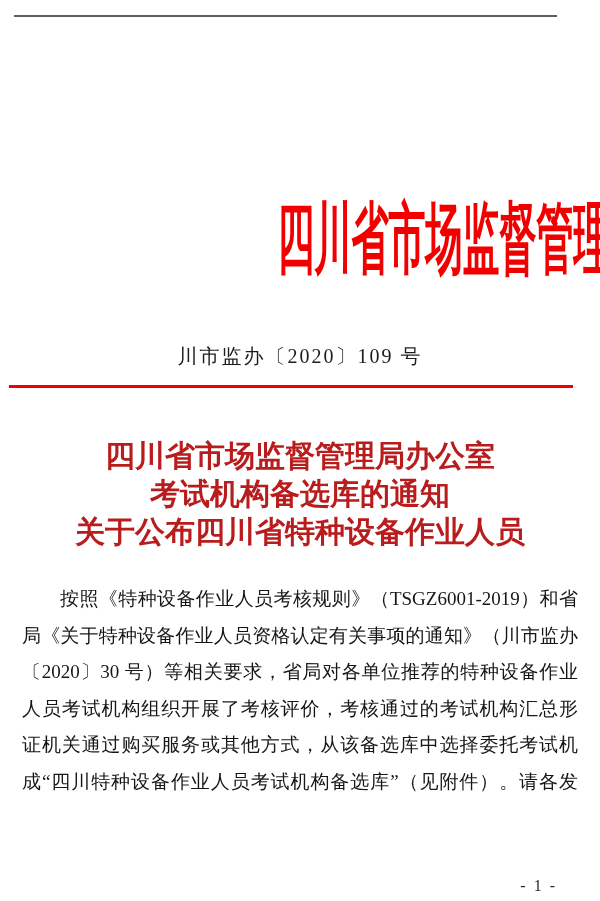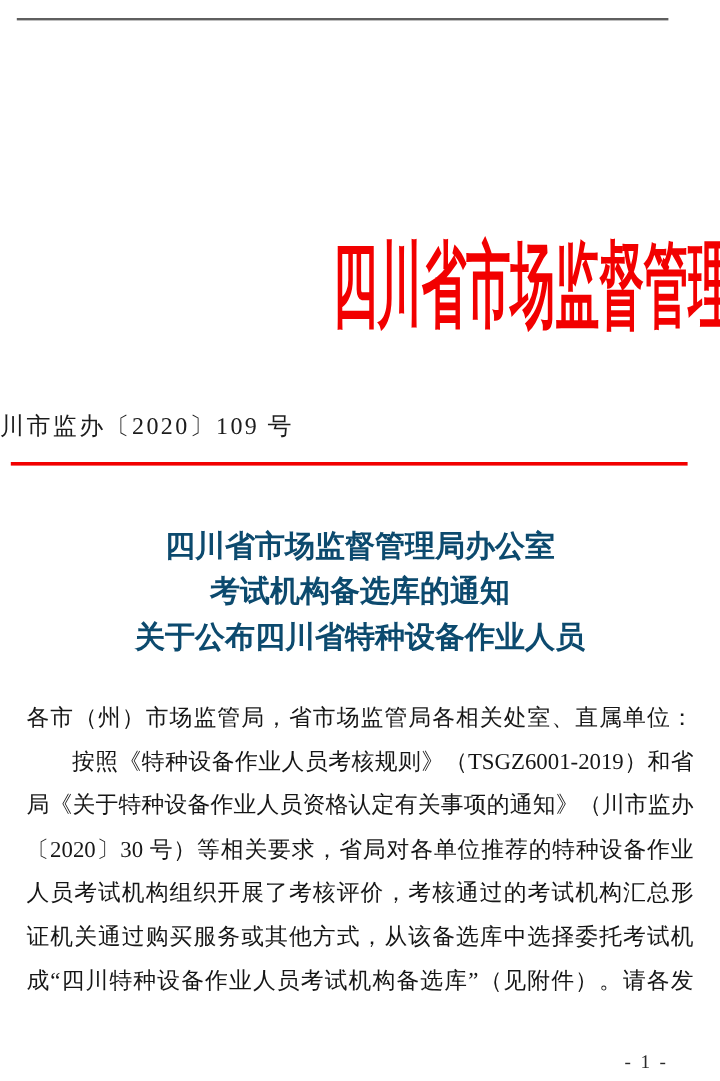--- a/index.html
+++ b/index.html
@@ -31,41 +31,41 @@
   }
   .red-header .rh-inner {
     display: inline-block;
     transform: scale(0.5, 1.05);
     transform-origin: 50% 50%;
   }
   .doc-number {
     position: absolute;
     top: 344px; left: 0;
     width: 600px;
-    text-align: left;
+    text-align: center;
     font-size: 20px;
     line-height: 24px;
     letter-spacing: 2px;
     color: #1c1c1c;
   }
   .red-rule {
     position: absolute;
     top: 385px; left: 9px;
     width: 564px; height: 3px;
     background: #f20000;
   }
   .notice-title {
     position: absolute;
     top: 437px; left: 0;
     width: 600px;
     text-align: center;
-    font-size: 25px;
+    font-size: 30px;
     font-weight: bold;
     line-height: 38px;
-    color: #0c4a6e;
+    color: #b91c1c;
   }
   .notice-body {
     position: absolute;
     top: 581px; left: 22px;
     width: 556px;
     font-size: 19px;
     line-height: 36.5px;
     color: #161616;
   }
   .body-line {
@@ -99,21 +99,20 @@
 
   <div class="red-rule"></div>
 
   <div class="notice-title">
     <div>四川省市场监督管理局办公室</div>
     <div>考试机构备选库的通知</div>
     <div>关于公布四川省特种设备作业人员</div>
   </div>
 
   <div class="notice-body">
-    <div class="body-line">各市（州）市场监管局，省市场监管局各相关处室、直属单位：</div>
     <div class="body-line indent">按照《特种设备作业人员考核规则》（TSGZ6001-2019）和省</div>
     <div class="body-line">局《关于特种设备作业人员资格认定有关事项的通知》（川市监办</div>
     <div class="body-line">〔2020〕30 号）等相关要求，省局对各单位推荐的特种设备作业</div>
     <div class="body-line">人员考试机构组织开展了考核评价，考核通过的考试机构汇总形</div>
     <div class="body-line">证机关通过购买服务或其他方式，从该备选库中选择委托考试机</div>
     <div class="body-line">成“四川特种设备作业人员考试机构备选库”（见附件）。请各发</div>
   </div>
 
   <div class="page-number">- 1 -</div>
 

